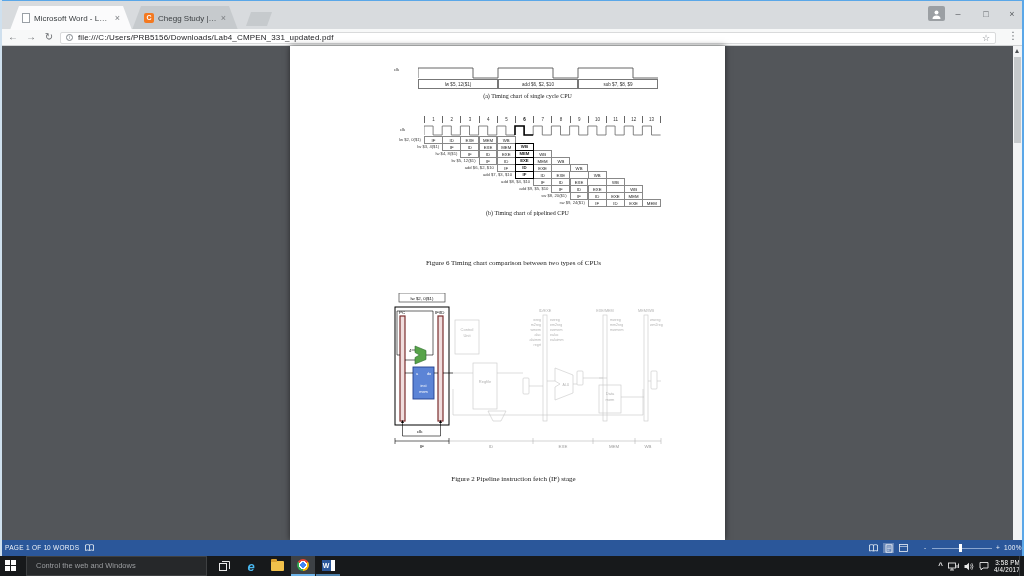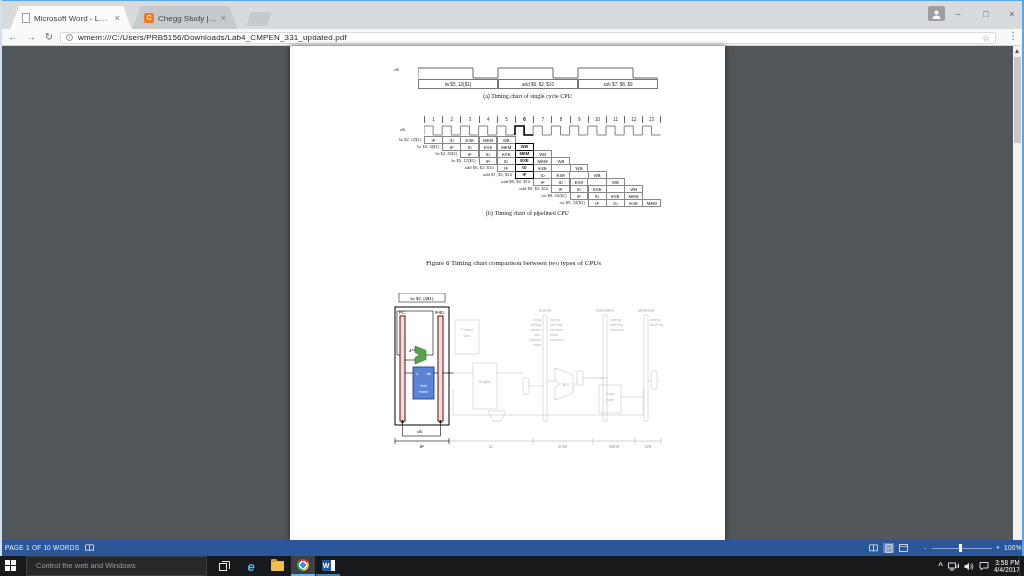--- a/index.html
+++ b/index.html
@@ -96,36 +96,37 @@
   <span class="winbtn" style="left:976px">□</span>
   <span class="winbtn" style="left:1002px">×</span>
 </div>
 
 <div id="toolbar">
   <span class="navbtn" style="left:6px">←</span>
   <span class="navbtn" style="left:24px">→</span>
   <span class="navbtn" style="left:42px">↻</span>
   <div id="addressbar">
     <span id="info-icon">i</span>
-    <span id="url-text">wmem:///C:/Users/PRB5156/Downloads/Lab4_CMPEN_331_updated.pdf</span>
+    <span id="url-text">file:///C:/Users/PRB5156/Downloads/Lab4_CMPEN_331_updated.pdf</span>
     <span id="star-icon">☆</span>
   </div>
   <span id="menu-icon">⋮</span>
 </div>
 
 <div id="viewer">
   <div id="page">
 
     <span class="clklab" style="left:104px;top:21px">clk</span>
     <div class="capAB serif" style="top:47px">(a) Timing chart of single cycle CPU</div>
 
     <span class="clklab" style="left:110px;top:81px">clk</span>
     <div class="capAB serif" style="top:164px">(b) Timing chart of pipelined CPU</div>
 
     <div class="figcap serif" style="top:213px">Figure 6 Timing chart comparison between two types of CPUs</div>
+    <div class="figcap serif" style="top:429px">Figure 2 Pipeline instruction fetch (IF) stage</div>
 
     <svg id="fig2" style="position:absolute;left:103px;top:247px" width="270" height="165" viewBox="0 0 270 165">
 
       <g stroke="#c7c7c7" fill="none" stroke-width="0.6">
         <rect x="62" y="27" width="24" height="34"></rect>
         <rect x="150" y="22" width="4" height="106"></rect>
         <rect x="210" y="22" width="4" height="106"></rect>
         <rect x="251" y="22" width="4" height="106"></rect>
         <rect x="80" y="70" width="24" height="46"></rect>
         <polygon points="162,75 180,82 180,100 162,107 162,94 167,91 162,88"></polygon>

